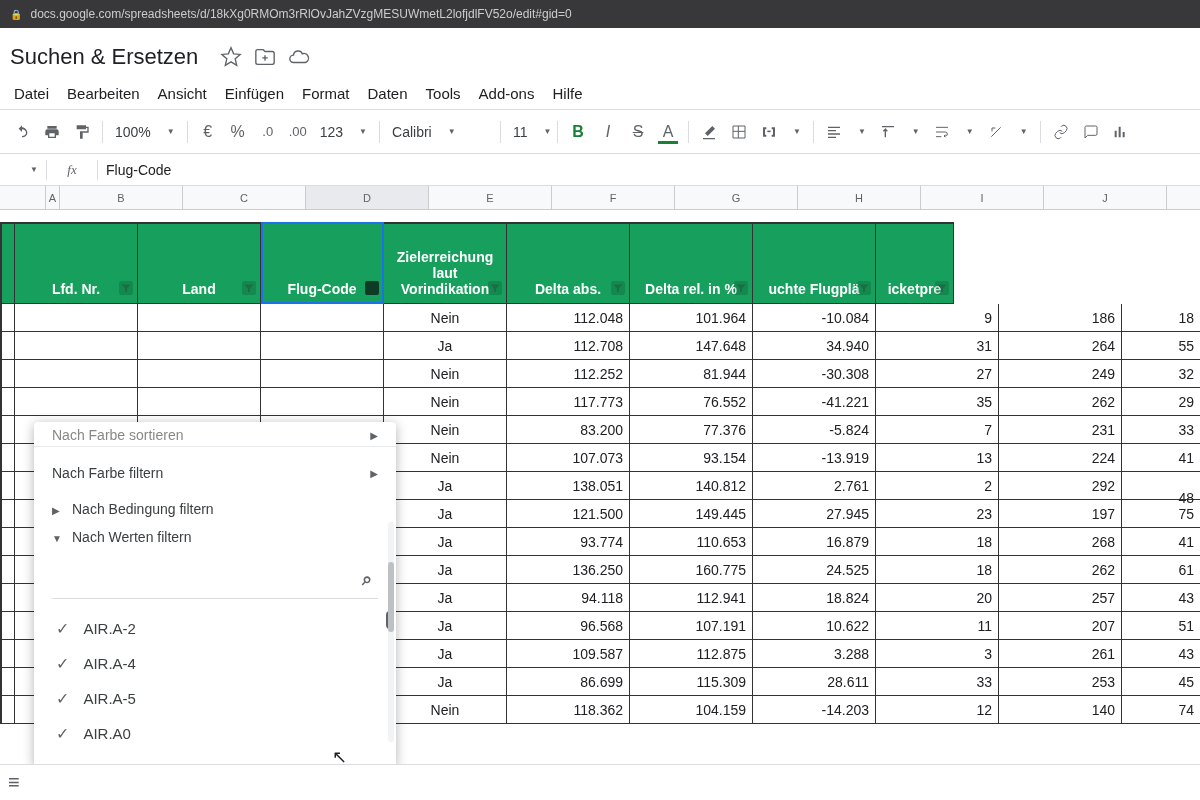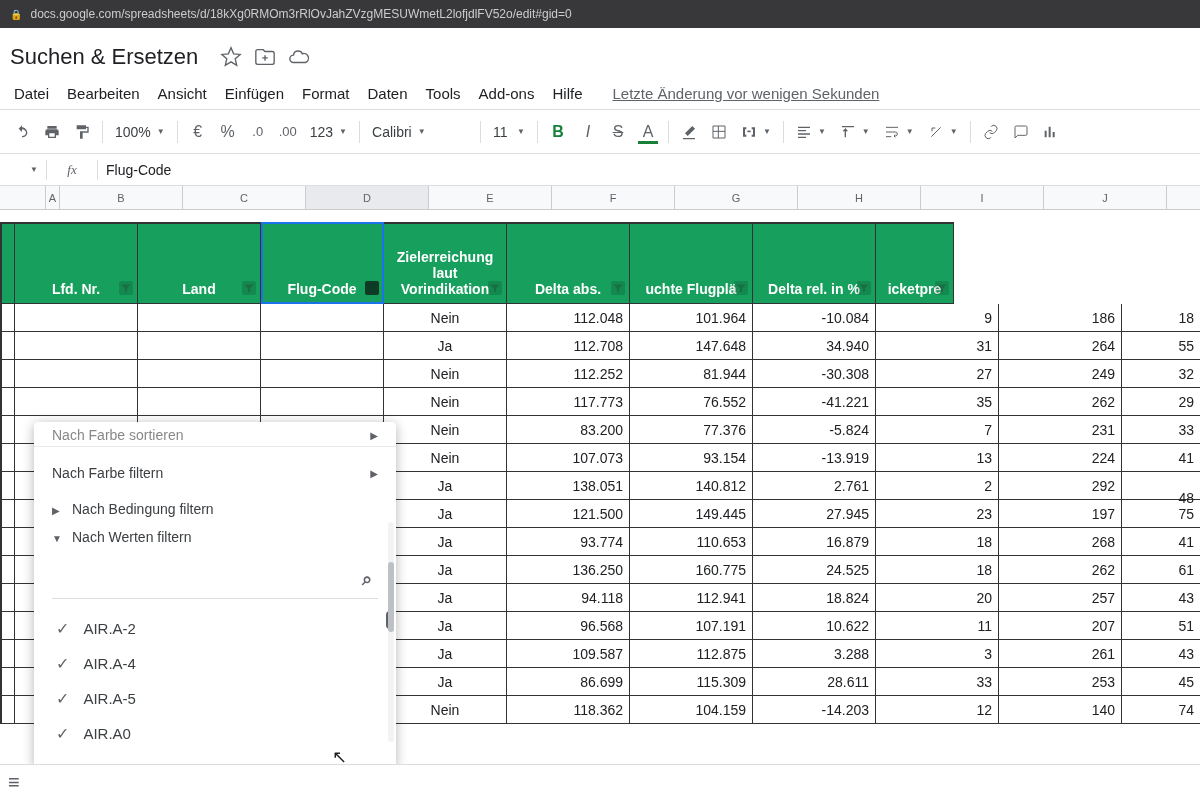--- a/index.html
+++ b/index.html
@@ -12,21 +12,21 @@
   .doc-title { font-size: 22px; color: #202124; margin-right: 16px; }
   .title-icon { width: 22px; height: 22px; margin: 0 6px; fill: #5f6368; cursor: pointer; }
   
   .menu-bar { height: 32px; display: flex; align-items: center; padding: 0 6px; gap: 2px; border-bottom: 1px solid #dadce0; }
   .menu-item { padding: 5px 8px; font-size: 15px; color: #202124; border-radius: 3px; cursor: pointer; }
   .last-edit { font-size: 15px; color: #5f6368; margin-left: 20px; text-decoration: underline; cursor: pointer; }
   
   .toolbar { height: 44px; display: flex; align-items: center; padding: 0 8px; border-bottom: 1px solid #dadce0; gap: 2px; }
   .tb-btn { width: 28px; height: 28px; display: flex; align-items: center; justify-content: center; border-radius: 3px; cursor: pointer; color: #5f6368; font-size: 16px; }
   .tb-sep { width: 1px; height: 22px; background: #dadce0; margin: 0 4px; }
-  .tb-dd { display: flex; align-items: center; padding: 0 6px; height: 28px; cursor: pointer; font-size: 14px; color: #3c4043; gap: 6px; }
+  .tb-dd { display: flex; align-items: center; padding: 0 6px; height: 28px; cursor: pointer; font-size: 14px; color: #3c4043; gap: 16px; }
   .tb-dd .arrow { font-size: 8px; color: #5f6368; }
   .font-select { width: 108px; }
   .size-select { width: 44px; justify-content: space-between; }
   .bold { font-weight: bold; color: #188038; }
   .italic { font-style: italic; }
   .strike { text-decoration: line-through; }
   .text-color-A { position: relative; }
   .text-color-A::after { content: ''; position: absolute; bottom: 2px; left: 4px; right: 4px; height: 3px; background: #188038; }
   
   .fx-bar { height: 32px; display: flex; align-items: center; border-bottom: 1px solid #dadce0; }
@@ -115,21 +115,20 @@
 <div class="menu-bar">
   <span class="menu-item">Datei</span>
   <span class="menu-item">Bearbeiten</span>
   <span class="menu-item">Ansicht</span>
   <span class="menu-item">Einfügen</span>
   <span class="menu-item">Format</span>
   <span class="menu-item">Daten</span>
   <span class="menu-item">Tools</span>
   <span class="menu-item">Add-ons</span>
   <span class="menu-item">Hilfe</span>
-  <span class="last-edit">Letzte Änderung vor wenigen Sekunden</span>
 </div>
 
 <div class="toolbar">
   <div class="tb-btn">
       <svg class="icon" viewBox="0 0 24 24">
         <path d="M12 5V2L7 7l5 5V8c3 0 6 2 6 5s-3 5-6 5v2c4 0 8-3 8-7s-4-8-8-8z"></path>
       </svg>
     </div>
   <div class="tb-btn">
       <svg class="icon" viewBox="0 0 24 24">
@@ -266,24 +265,24 @@
             </svg></div>
           <div class="header-cell wD" style="outline:2px solid #1a73e8;outline-offset:-2px;">Flug-Code<svg class="filter-icon filter-dark" viewBox="0 0 24 24">
               <path d="M3 5h18l-7 8v6l-4 2v-8z"></path>
             </svg></div>
           <div class="header-cell wE">Zielerreichung laut Vorindikation<svg class="filter-icon" viewBox="0 0 24 24">
               <path d="M3 5h18l-7 8v6l-4 2v-8z"></path>
             </svg></div>
           <div class="header-cell wH">Delta abs.<svg class="filter-icon" viewBox="0 0 24 24">
               <path d="M3 5h18l-7 8v6l-4 2v-8z"></path>
             </svg></div>
+          <div class="header-cell wI">Delta rel. in %<svg class="filter-icon" viewBox="0 0 24 24">
+              <path d="M3 5h18l-7 8v6l-4 2v-8z"></path>
+            </svg></div>
           <div class="header-cell wJ">uchte Flugplä<svg class="filter-icon" viewBox="0 0 24 24">
-              <path d="M3 5h18l-7 8v6l-4 2v-8z"></path>
-            </svg></div>
-          <div class="header-cell wI">Delta rel. in %<svg class="filter-icon" viewBox="0 0 24 24">
               <path d="M3 5h18l-7 8v6l-4 2v-8z"></path>
             </svg></div>
           <div class="header-cell wK">icketpre<svg class="filter-icon" viewBox="0 0 24 24">
               <path d="M3 5h18l-7 8v6l-4 2v-8z"></path>
             </svg></div>
         </div>
         <div class="data-row">
           <div class="cell col-A-narrow" style="border-left:2px solid #333;background:#fff;"></div>
           <div class="cell wB"></div>
           <div class="cell wC"></div>

